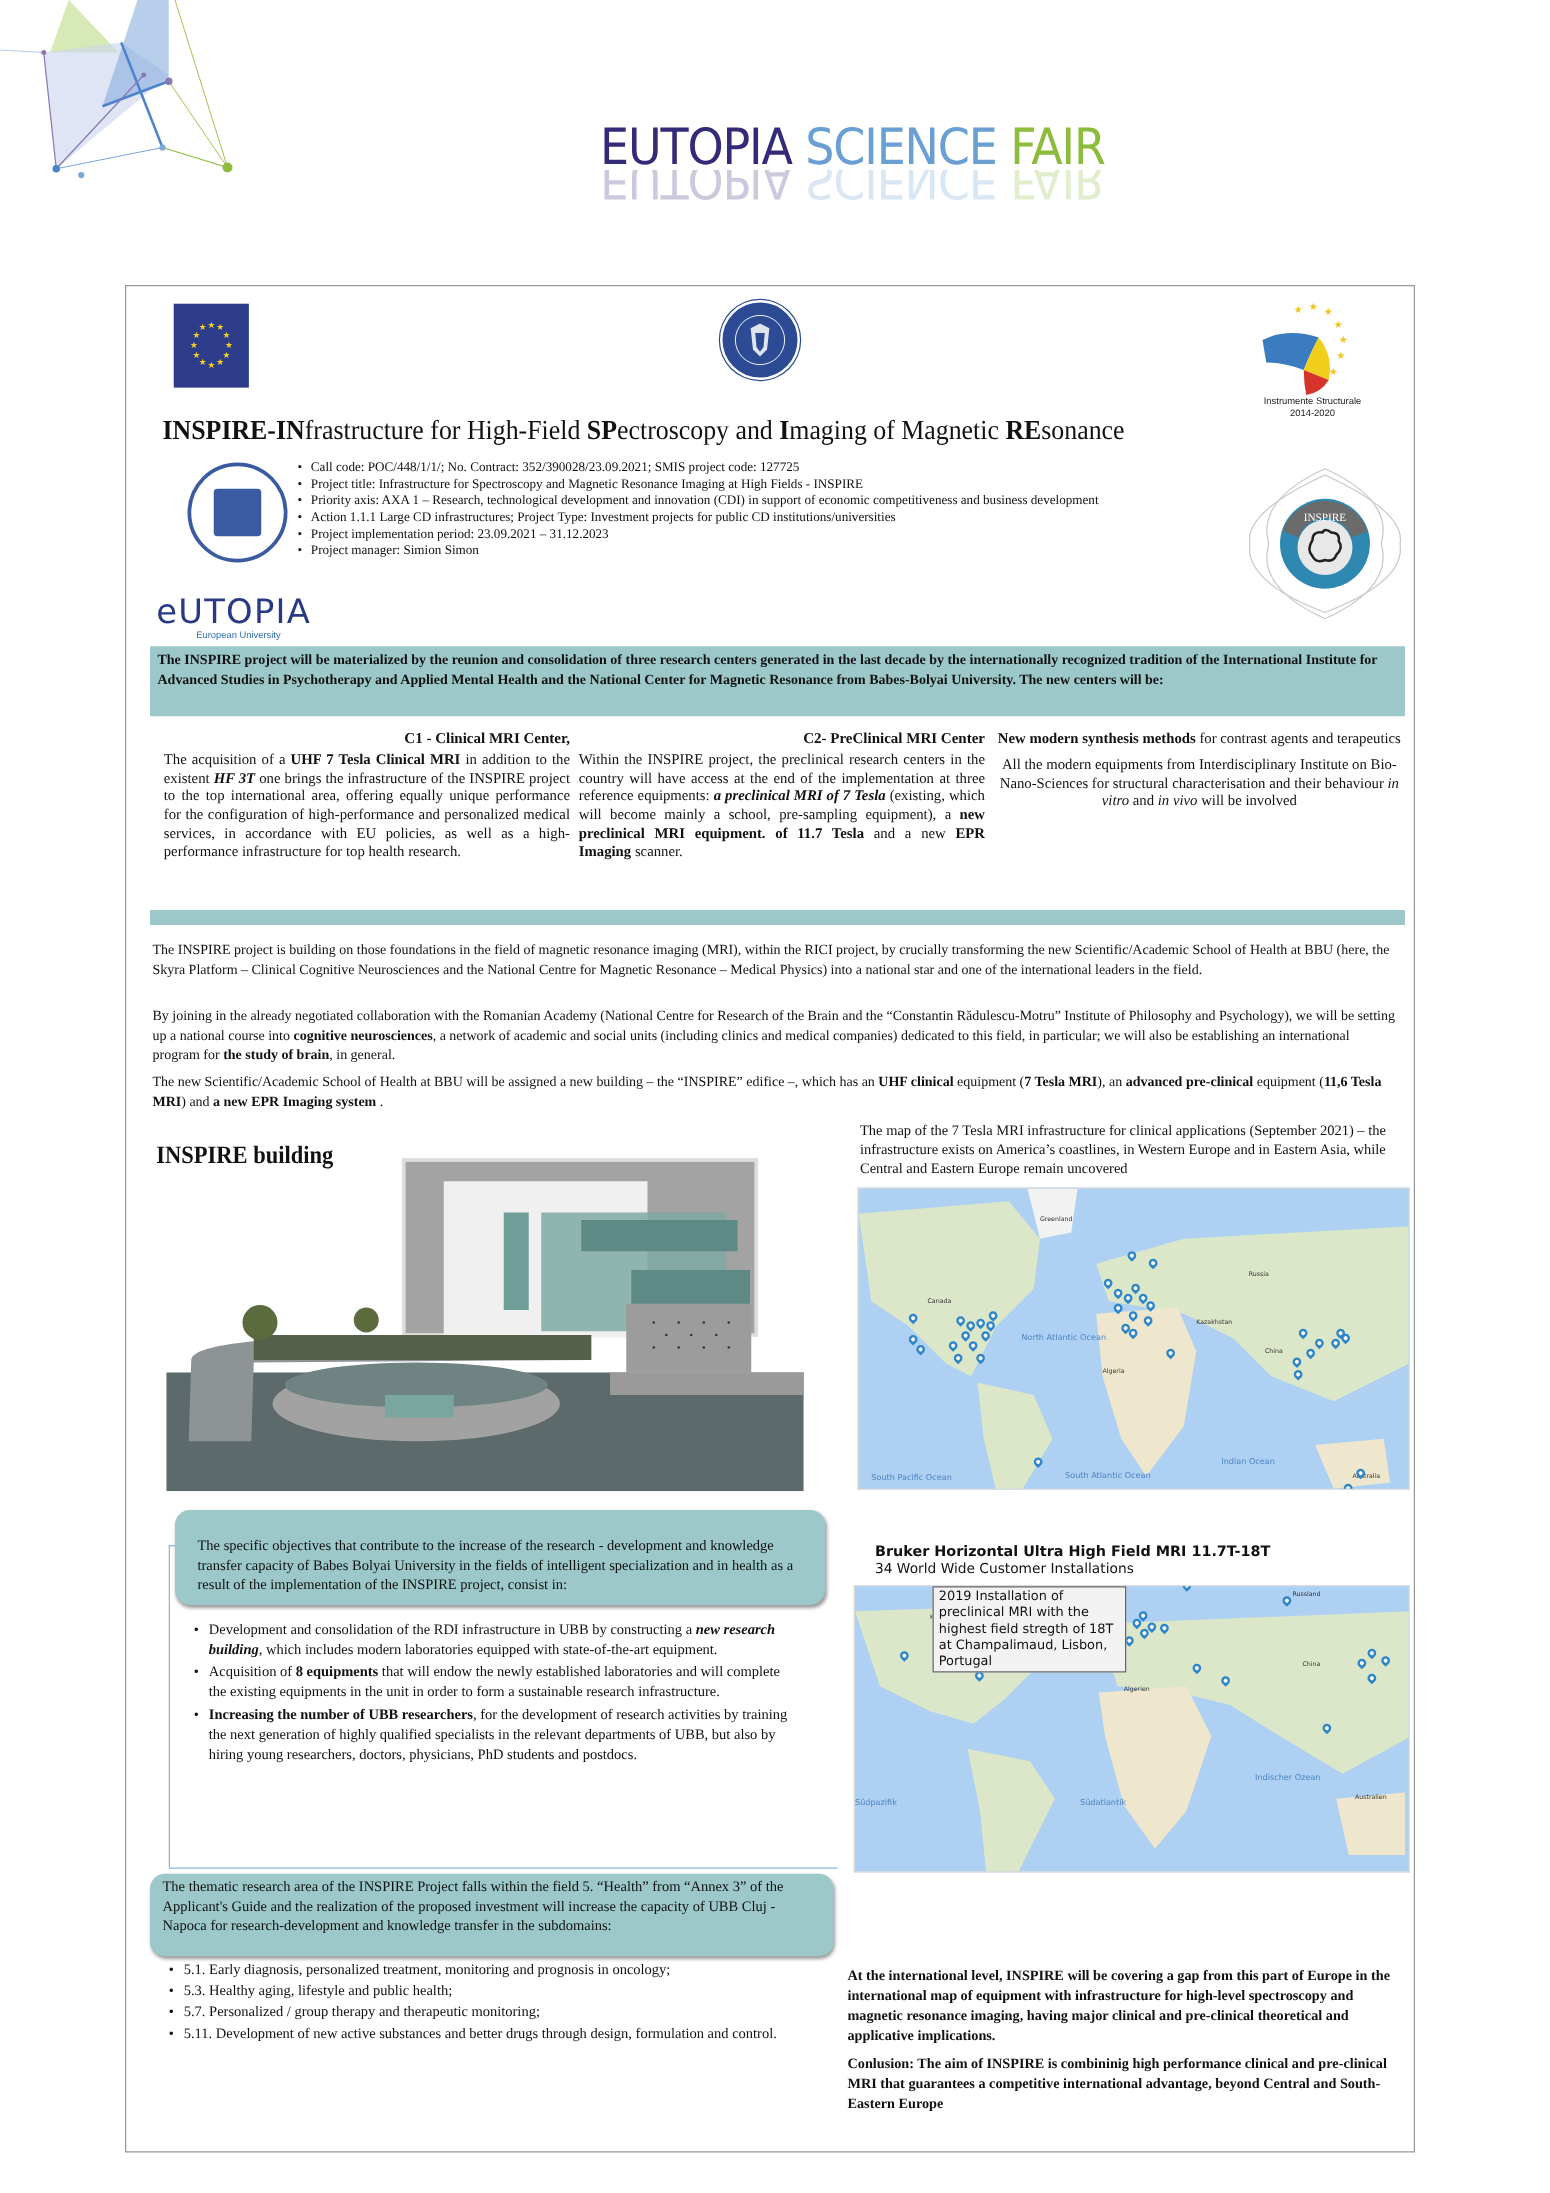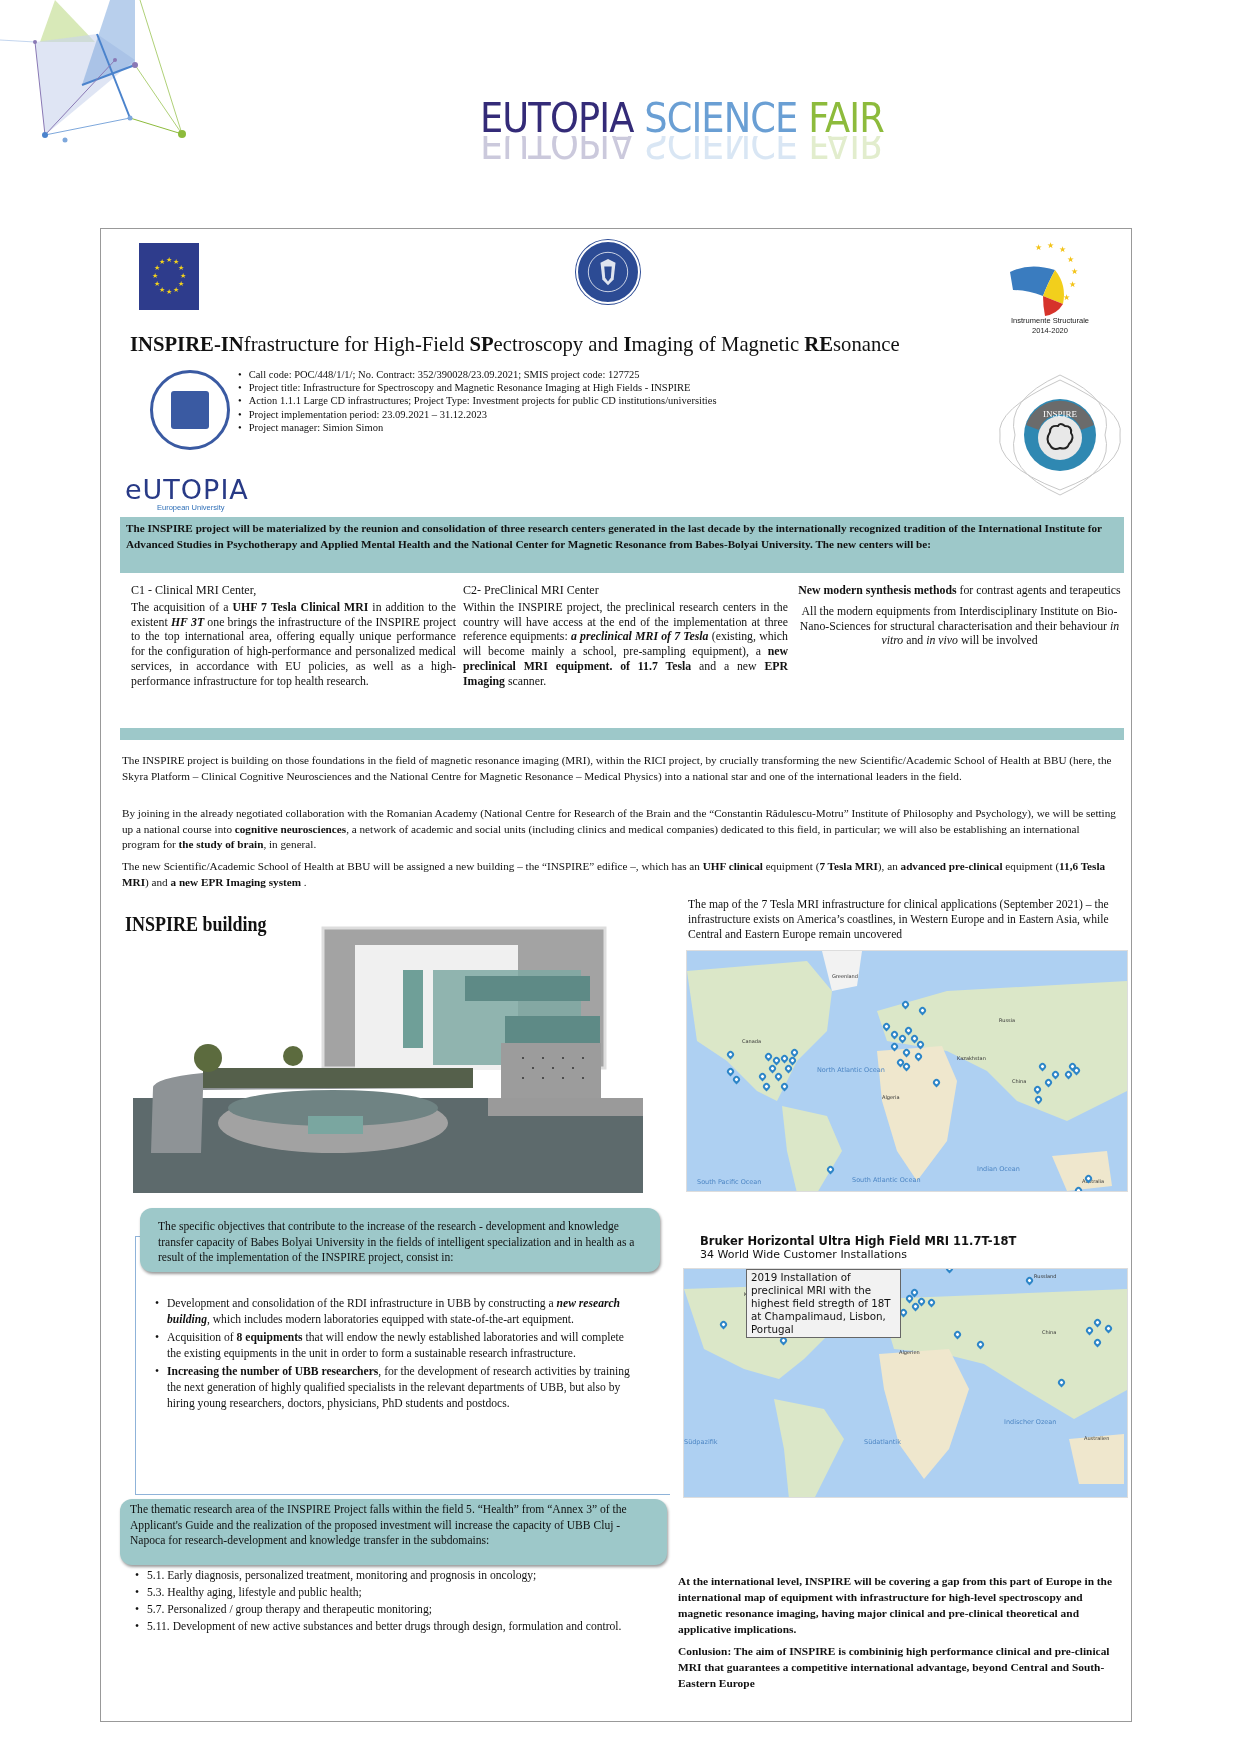--- a/index.html
+++ b/index.html
@@ -20,39 +20,39 @@
 #ubb-seal{left:150px;top:370px;width:80px;height:80px;border-radius:50%;border:3px solid #3a5aa2;background:#fff}
 #ubb-seal .inner{position:absolute;left:18px;top:18px;width:38px;height:38px;background:#3a5aa2;border-radius:3px}
 #info{left:238px;top:368px;width:760px;font-size:10.5px;line-height:13.2px;list-style:none}
 #info li{white-space:nowrap}
 #info li:before{content:"•";margin-right:7px}
 #eutopia-logo{left:125px;top:474px;font-family:"DejaVu Sans",sans-serif;font-size:27px;color:#283a86;letter-spacing:1px}
 #eutopia-sub{left:157px;top:503px;font-family:"Liberation Sans",sans-serif;font-size:7.5px;color:#2f6fb7}
 #inspire-badge{left:995px;top:370px;width:130px;height:130px}
 #intro{left:120px;top:517px;width:1004px;height:56px;background:#9dc8c9;padding:3px 6px;font-size:11.2px;line-height:16px;font-weight:bold}
 .ccol{position:absolute;top:583px;font-size:11.8px;line-height:14.8px;text-align:justify}
-.ccol h4{text-align:left;font-size:12px;margin-bottom:2px;font-weight:normal}
+.ccol h4{text-align:right;font-size:12px;margin-bottom:2px;font-weight:bold}
 #c1{left:131px;width:325px}
 #c2{left:463px;width:325px}
 #c3{left:797px;width:325px}
 #c3 p{margin-bottom:6px;text-align:center}
 #band{left:120px;top:728px;width:1004px;height:12px;background:#9dc8c9}
 .para{position:absolute;left:122px;width:998px;font-size:11.2px;line-height:15.7px}
 #p1{top:753px}#p2{top:806px}#p3{top:859px}
 #bld-title{left:125px;top:913px;font-size:20px;font-weight:bold;transform:scaleX(0.9);transform-origin:left}
 #bld-img{left:133px;top:908px;width:510px;height:285px}
 #map1-cap{left:688px;top:897px;width:440px;font-size:11.6px;line-height:15px}
 .map{position:absolute;background:#aed0f2;border:1px solid #ddd;overflow:hidden}
 #map1{left:686px;top:950px;width:442px;height:242px}
 #map2-title{left:700px;top:1234px;font-family:"DejaVu Sans",sans-serif;font-size:11.5px;font-weight:bold;white-space:nowrap}
 #map2-sub{left:700px;top:1248px;font-family:"DejaVu Sans",sans-serif;font-size:11px;white-space:nowrap}
 #map2{left:683px;top:1268px;width:445px;height:230px}
 #map2-note{left:746px;top:1269px;width:155px;background:#f2f2f2;border:1px solid #666;font-family:"DejaVu Sans",sans-serif;font-size:10.3px;line-height:13px;padding:1px 4px;z-index:3}
 .teal-box{position:absolute;background:#9dc8c9;border-radius:12px;box-shadow:1px 2px 3px rgba(0,0,0,.4)}
-#obj-box{left:140px;top:1208px;width:520px;height:64px;padding:11px 18px;font-size:11.6px;line-height:15.6px}
+#obj-box{left:140px;top:1208px;width:520px;height:76px;padding:21px 18px;font-size:11.6px;line-height:15.6px}
 #obj-line{left:135px;top:1236px;width:1px;height:258px;background:#8fb3d9}
 #obj-line2{left:135px;top:1236px;width:20px;height:1px;background:#8fb3d9}
 #obj-line3{left:135px;top:1494px;width:535px;height:1px;background:#8fb3d9}
 #obj-list{left:155px;top:1296px;width:480px;font-size:11.6px;line-height:15.6px;list-style:none}
 #obj-list li{padding-left:12px;text-indent:-12px;margin-bottom:3px}
 #obj-list li:before{content:"•";display:inline-block;width:12px;text-indent:0}
 #theme-box{left:120px;top:1499px;width:547px;height:66px;padding:3px 10px;font-size:11.6px;line-height:15.6px}
 #theme-list{left:135px;top:1568px;width:530px;font-size:11.6px;line-height:15.6px;list-style:none}
 #theme-list li{padding-left:12px;text-indent:-12px;margin-bottom:1.5px}
 #theme-list li:before{content:"•";display:inline-block;width:12px;text-indent:0}
@@ -137,20 +137,21 @@
 
 <div id="title" class="abs"><b>INSPIRE</b><b>-</b><b>IN</b><span>frastructure for High-Field </span><b>SP</b><span>ectroscopy and </span><b>I</b><span>maging of Magnetic </span><b>RE</b><span>sonance</span></div>
 
 <div id="ubb-seal" class="abs">
     <div class="inner"></div>
   </div>
 
 <ul id="info" class="abs">
   <li>Call code: POC/448/1/1/; No. Contract: 352/390028/23.09.2021; SMIS project code: 127725</li>
   <li>Project title: Infrastructure for Spectroscopy and Magnetic Resonance Imaging at High Fields - INSPIRE</li>
+  <li>Priority axis: AXA 1 – Research, technological development and innovation (CDI) in support of economic competitiveness and business development</li>
   <li>Action 1.1.1 Large CD infrastructures; Project Type: Investment projects for public CD institutions/universities</li>
   <li>Project implementation period: 23.09.2021 – 31.12.2023</li>
   <li>Project manager: Simion Simon</li>
 </ul>
 
 <div id="eutopia-logo" class="abs">eUTOPIA</div>
 <div id="eutopia-sub" class="abs">European University</div>
 
 <svg id="inspire-badge" class="abs" viewBox="0 0 130 130">
   <g fill="none" stroke="#c8c8c8" stroke-width="1">

